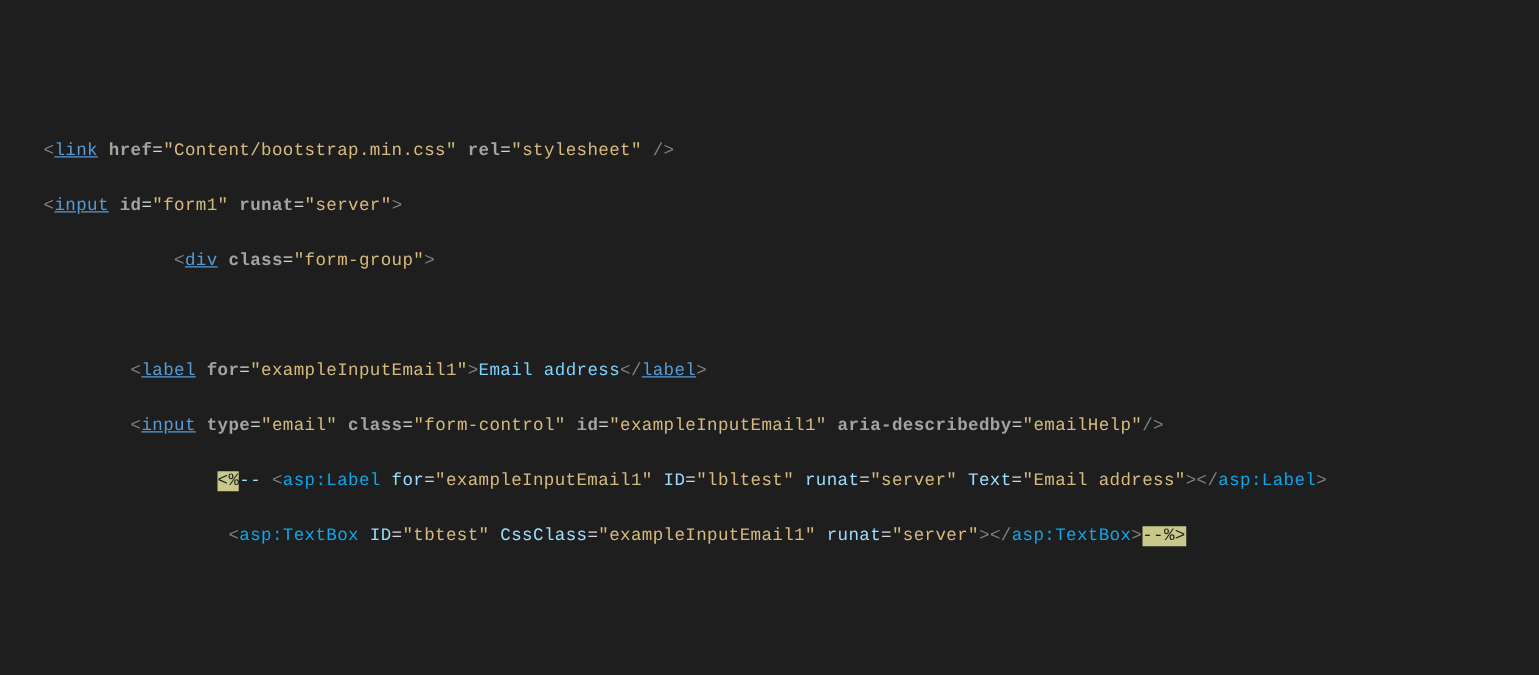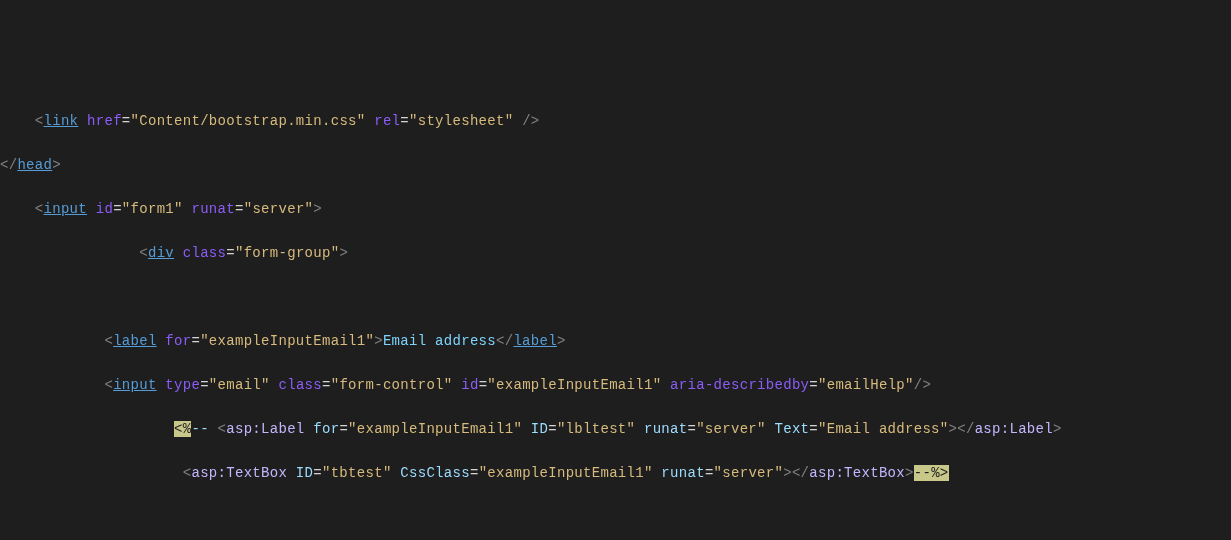--- a/index.html
+++ b/index.html
@@ -18,40 +18,39 @@
     padding: 0;
   }
   .line {
     display: block;
     padding: 0;
     margin: 0;
     white-space: pre;
   }
   .bracket { color: #808080; }
   .tag { color: #569cd6; text-decoration: underline; }
-  .attr-name { color: #8b5cf6; }
+  .attr-name { color: #a3a3a3; font-weight: bold; }
   .attr-val { color: #d7ba7d; }
   .text { color: #7dd3fc; }
   .punct { color: #d4d4d4; }
   .comment-hl1 {
     background: #c8c88b;
     color: #1e1e1e;
   }
-  .comment-tag { color: #c4b5fd; margin-top: 16px; }
+  .comment-tag { color: #0ea5e9; margin-top: 16px; }
   .comment-attr { color: #9cdcfe; }
   .comment-val { color: #d7ba7d; }
 </style>
 </head>
 <body>
 
 
 
 <div class="code-container">
 <span class="line">    <span class="bracket">&lt;</span><span class="tag">link</span> <span class="attr-name">href</span><span class="punct">=</span><span class="attr-val">"Content/bootstrap.min.css"</span> <span class="attr-name">rel</span><span class="punct">=</span><span class="attr-val">"stylesheet"</span> <span class="bracket">/&gt;</span></span>
-<span class="line"><span class="bracket">&lt;/</span><span class="tag">head</span><span class="bracket">&gt;</span></span>
 <span class="line">    <span class="bracket">&lt;</span><span class="tag">input</span> <span class="attr-name">id</span><span class="punct">=</span><span class="attr-val">"form1"</span> <span class="attr-name">runat</span><span class="punct">=</span><span class="attr-val">"server"</span><span class="bracket">&gt;</span></span>
 <span class="line">                <span class="bracket">&lt;</span><span class="tag">div</span> <span class="attr-name">class</span><span class="punct">=</span><span class="attr-val">"form-group"</span><span class="bracket">&gt;</span></span>
 <span class="line"> </span>
 <span class="line">            <span class="bracket">&lt;</span><span class="tag">label</span> <span class="attr-name">for</span><span class="punct">=</span><span class="attr-val">"exampleInputEmail1"</span><span class="bracket">&gt;</span><span class="text">Email address</span><span class="bracket">&lt;/</span><span class="tag">label</span><span class="bracket">&gt;</span></span>
 <span class="line">            <span class="bracket">&lt;</span><span class="tag">input</span> <span class="attr-name">type</span><span class="punct">=</span><span class="attr-val">"email"</span> <span class="attr-name">class</span><span class="punct">=</span><span class="attr-val">"form-control"</span> <span class="attr-name">id</span><span class="punct">=</span><span class="attr-val">"exampleInputEmail1"</span> <span class="attr-name">aria-describedby</span><span class="punct">=</span><span class="attr-val">"emailHelp"</span><span class="bracket">/&gt;</span></span>
 <span class="line">                    <span class="comment-hl1">&lt;%</span><span class="comment-attr">--</span> <span class="bracket">&lt;</span><span class="comment-tag">asp:Label</span> <span class="comment-attr">for</span><span class="punct">=</span><span class="comment-val">"exampleInputEmail1"</span> <span class="comment-attr">ID</span><span class="punct">=</span><span class="comment-val">"lbltest"</span> <span class="comment-attr">runat</span><span class="punct">=</span><span class="comment-val">"server"</span> <span class="comment-attr">Text</span><span class="punct">=</span><span class="comment-val">"Email address"</span><span class="bracket">&gt;&lt;/</span><span class="comment-tag">asp:Label</span><span class="bracket">&gt;</span></span>
 <span class="line">                     <span class="bracket">&lt;</span><span class="comment-tag">asp:TextBox</span> <span class="comment-attr">ID</span><span class="punct">=</span><span class="comment-val">"tbtest"</span> <span class="comment-attr">CssClass</span><span class="punct">=</span><span class="comment-val">"exampleInputEmail1"</span> <span class="comment-attr">runat</span><span class="punct">=</span><span class="comment-val">"server"</span><span class="bracket">&gt;&lt;/</span><span class="comment-tag">asp:TextBox</span><span class="bracket">&gt;</span><span class="comment-hl1">--%&gt;</span></span>
 
 
 

